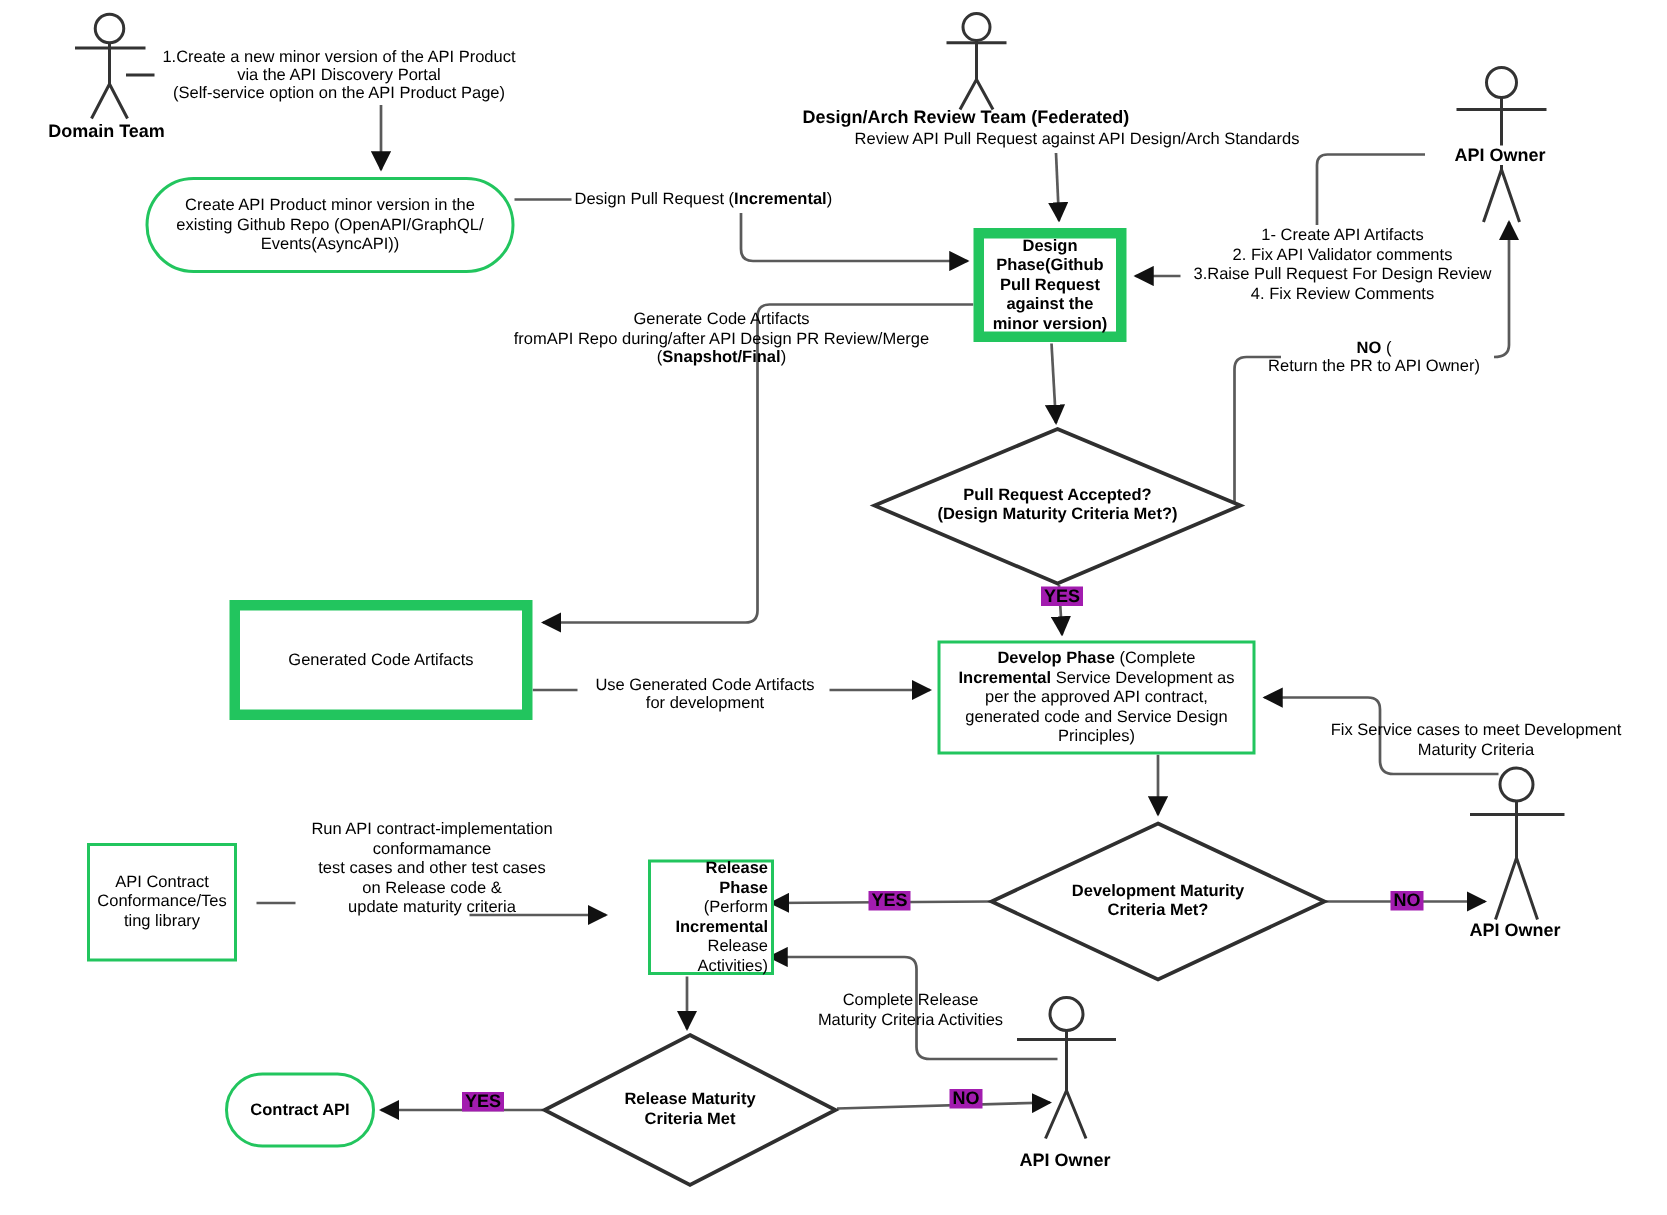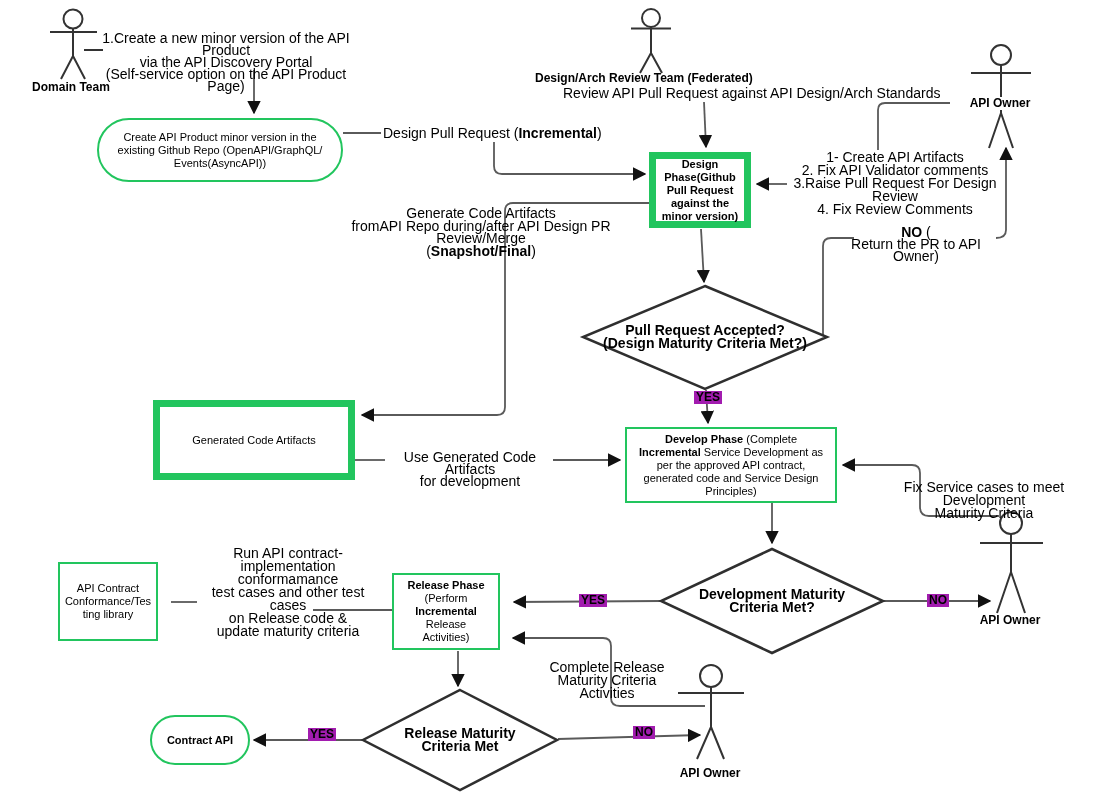--- a/index.html
+++ b/index.html
@@ -3,21 +3,21 @@
 <meta charset="utf-8">
 <style>
   html,body{margin:0;padding:0;background:#fff;}
   #canvas{
     position:relative;width:1111px;height:810px;background:#fff;overflow:hidden;
     font-family:"Liberation Sans","DejaVu Sans",sans-serif;color:#000;
   }
   #wires{position:absolute;left:0;top:0;z-index:1;}
   .txt{
     position:absolute;z-index:3;white-space:pre-line;text-align:center;
-    font-size:14px;line-height:13px;color:#000;
+    font-size:11px;line-height:13px;color:#000;
   }
   .nowrap{white-space:nowrap;}
   .actor-label{font-weight:bold;font-size:12px;line-height:13px;}
   .edge-label{font-weight:bold;font-size:12px;line-height:13px;background:#a21caf;padding:0 2px;z-index:4;}
   .node{
     position:absolute;z-index:2;box-sizing:border-box;background:#fff;
     border:7px solid #22c55e;display:flex;align-items:center;justify-content:center;
     text-align:center;font-size:11px;line-height:13px;padding:2px;
   }
   .node .inner{white-space:pre-line;}
@@ -119,21 +119,21 @@
 generated code and Service Design
 Principles)</span></div>
   </div>
 
   <div class="node thin" style="left:58px;top:562px;width:100px;height:79px;">
     <div class="inner">API Contract
 Conformance/Tes
 ting library</div>
   </div>
 
-  <div class="node thin" style="left:392px;top:573px;width:108px;height:77px;">
+  <div class="node thin" style="left:432px;top:573px;width:84px;height:77px;text-align:right;">
     <div class="inner"><b>Release Phase</b><span>
 (Perform
 </span><b>Incremental</b><span>
 Release
 Activities)</span></div>
   </div>
 
   <div class="node stadium" style="left:150px;top:715px;width:100px;height:50px;border-radius:25px;font-weight:bold;">
     <div class="inner">Contract API</div>
   </div>

